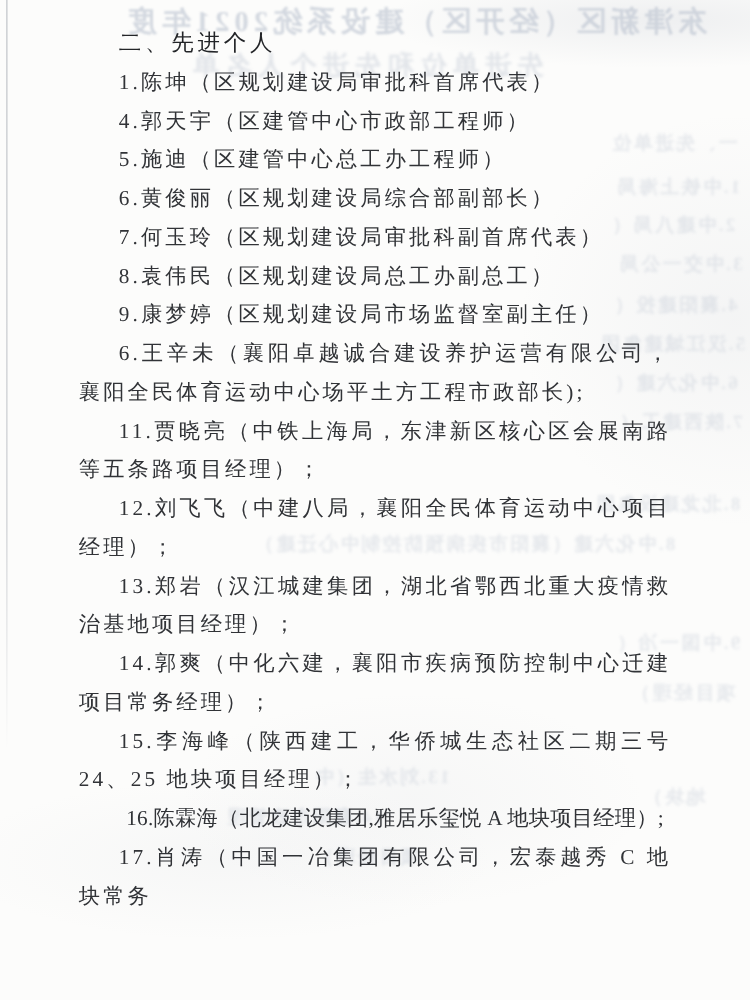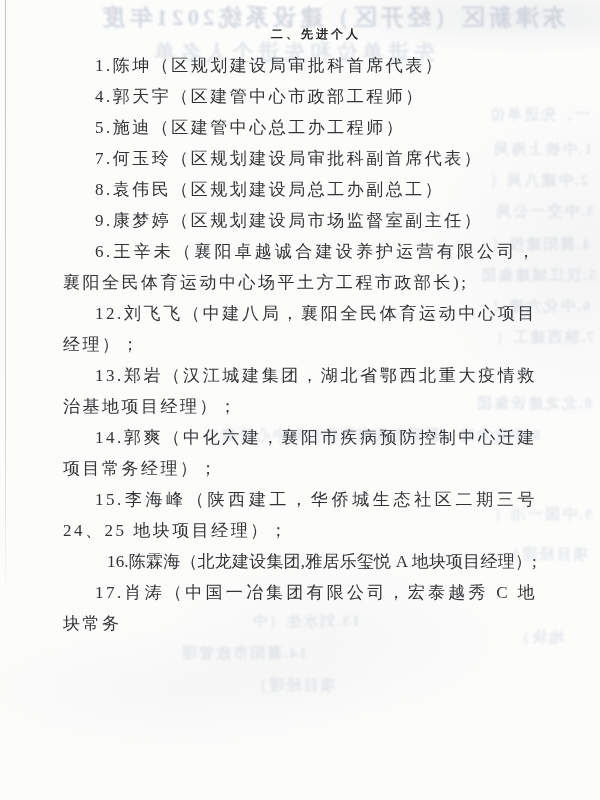--- a/index.html
+++ b/index.html
@@ -74,40 +74,39 @@
   .frag:nth-of-type(15) { top: 676px; left: 250px; }
   .frag:nth-of-type(16) { top: 628px; right: 36px; }
   
   .content {
     position: absolute;
     left: 63px; top: 18px;
     width: 474px;
     color: #313337;
   }
   .content h2 {
-    font-size: 12px;
-    font-weight: 700;
+    font-size: 18px;
+    font-weight: 400;
     line-height: 32px;
     padding-left: 32px;
     letter-spacing: 3px;
     color: #232528;
-    text-align: center;
   }
   .content p {
     font-size: 17px;
     line-height: 31px;
     text-indent: 32px;
     text-align: justify;
     letter-spacing: 2.5px;
     font-weight: 500;
   }
   .content p.tight {
     letter-spacing: 0.2px;
     white-space: nowrap;
-    text-align: right;
+    text-align: center;
   }
 </style>
 </head>
 <body>
 
 <div class="page">
 
   <div class="scan-edge"></div>
 
   <div class="bleed bleed-1">东津新区（经开区）建设系统2021年度</div>
@@ -130,24 +129,26 @@
     <span class="frag">14.襄阳市政管理</span>
     <span class="frag">项目经理）</span>
     <span class="frag">地块）</span>
   </div>
 
   <div class="content">
     <h2>二、先进个人</h2>
     <p>1.陈坤（区规划建设局审批科首席代表）</p>
     <p>4.郭天宇（区建管中心市政部工程师）</p>
     <p>5.施迪（区建管中心总工办工程师）</p>
+    <p>6.黄俊丽（区规划建设局综合部副部长）</p>
     <p>7.何玉玲（区规划建设局审批科副首席代表）</p>
     <p>8.袁伟民（区规划建设局总工办副总工）</p>
     <p>9.康梦婷（区规划建设局市场监督室副主任）</p>
     <p>6.王辛未（襄阳卓越诚合建设养护运营有限公司，襄阳全民体育运动中心场平土方工程市政部长);</p>
+    <p>11.贾晓亮（中铁上海局，东津新区核心区会展南路等五条路项目经理）；</p>
     <p>12.刘飞飞（中建八局，襄阳全民体育运动中心项目经理）；</p>
     <p>13.郑岩（汉江城建集团，湖北省鄂西北重大疫情救治基地项目经理）；</p>
     <p>14.郭爽（中化六建，襄阳市疾病预防控制中心迁建项目常务经理）；</p>
     <p>15.李海峰（陕西建工，华侨城生态社区二期三号 24、25 地块项目经理）；</p>
     <p class="tight">16.陈霖海（北龙建设集团,雅居乐玺悦 A 地块项目经理）;</p>
     <p>17.肖涛（中国一冶集团有限公司，宏泰越秀 C 地块常务</p>
   </div>
 
 </div>
 

